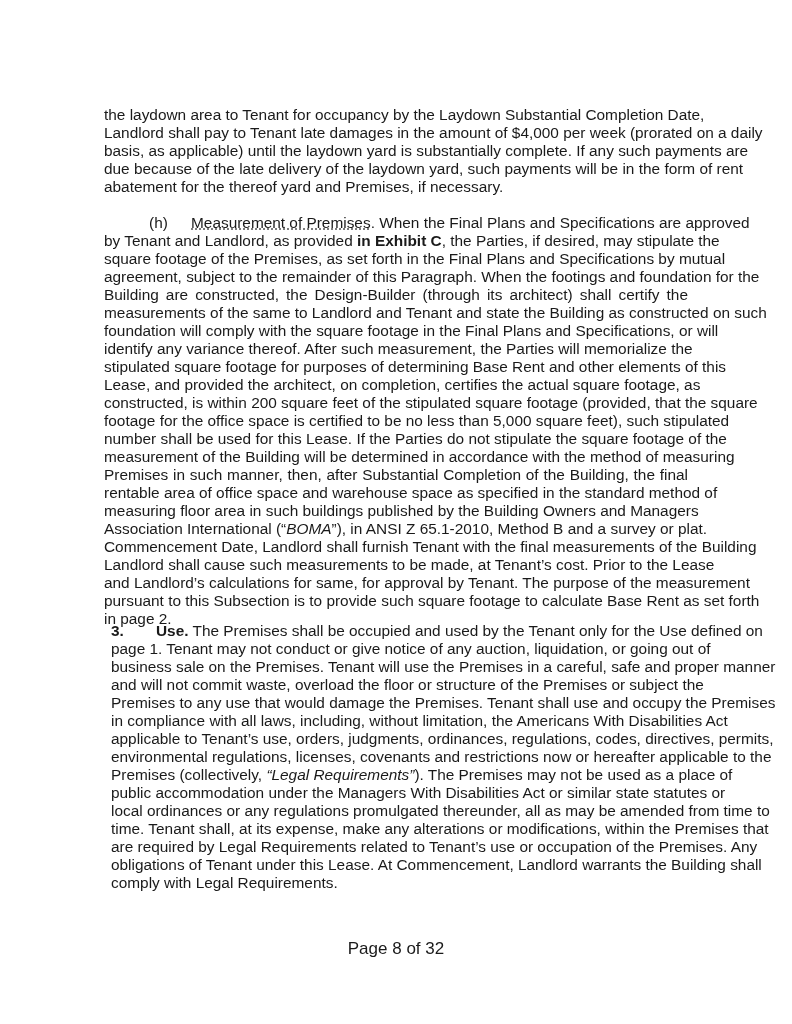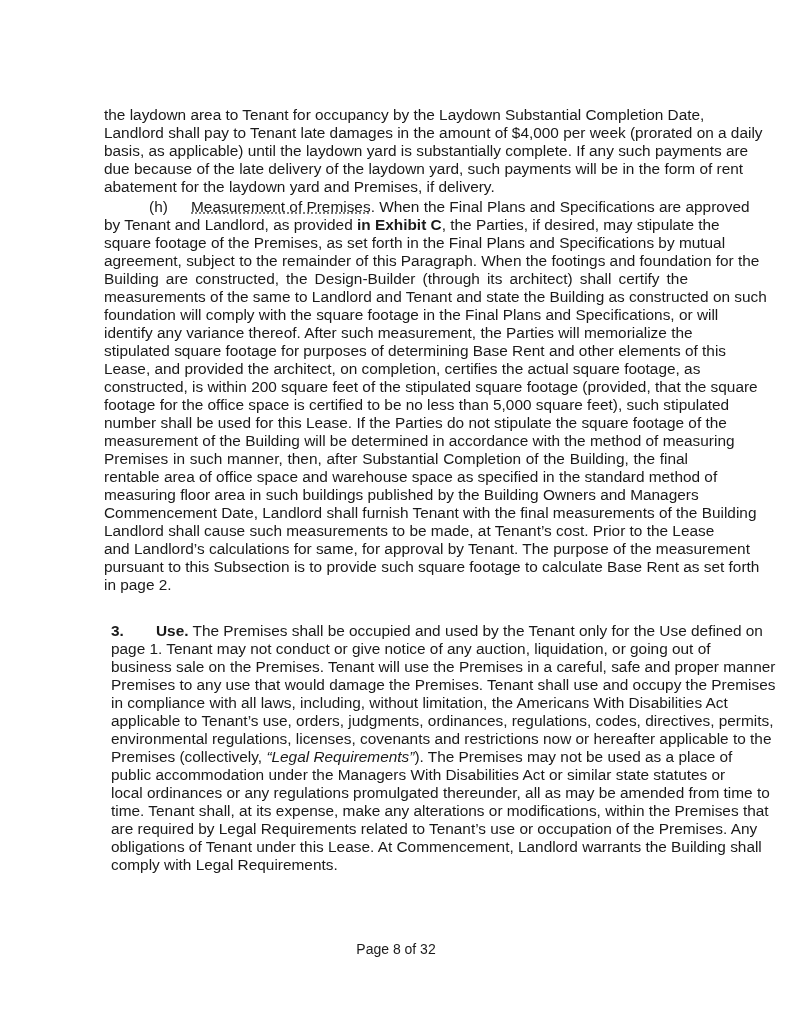--- a/index.html
+++ b/index.html
@@ -9,65 +9,67 @@
     background: #ffffff; color: #1a1a1a;
     font-family: Liberation Sans, sans-serif;
     font-size: 15.4px; line-height: 18px;
   }
   .block { position: absolute; left: 104px; width: 584px; }
   .line { display: block; text-align: justify; text-align-last: justify; white-space: nowrap; height: 18px; }
   .line.last { text-align-last: left; }
   .u { text-decoration: underline; text-decoration-style: dotted; text-decoration-color: #555; }
   .b { font-weight: bold; }
   .i { font-style: italic; }
-  .footer { position: absolute; top: 940px; left: 0; width: 792px; text-align: center; font-size: 14px; }
+  .footer { position: absolute; top: 940px; left: 0; width: 792px; text-align: center; font-size: 17px; }
   .tab1 { display: inline-block; width: 45px; }
 </style>
 </head>
 <body>
 
 <div class="page">
 
   <div class="block" style="top:106px;">
     <span class="line">the laydown area to Tenant for occupancy by the Laydown Substantial Completion Date,</span>
     <span class="line">Landlord shall pay to Tenant late damages in the amount of $4,000 per week (prorated on a daily</span>
     <span class="line">basis, as applicable) until the laydown yard is substantially complete.  If any such payments are</span>
     <span class="line">due because of the late delivery of the laydown yard, such payments will be in the form of rent</span>
-    <span class="line last">abatement for the laydown yard and Premises, if delivery.</span>
+    <span class="line last">abatement for the thereof yard and Premises, if necessary.</span>
   </div>
 
-  <div class="block" style="top:198px;">
+  <div class="block" style="top:214px;">
     <span class="line"><span class="tab1"></span><span style="display:inline-block;width:42px;">(h)</span><span class="u">Measurement of Premises</span><span>.  When the Final Plans and Specifications are approved</span></span>
     <span class="line"><span>by Tenant and Landlord, as provided </span><span class="b">in Exhibit C</span><span>, the Parties, if desired, may stipulate the</span></span>
     <span class="line">square footage of the Premises, as set forth in the Final Plans and Specifications by mutual</span>
     <span class="line">agreement, subject to the remainder of this Paragraph. When the footings and foundation for the</span>
     <span class="line">Building are constructed, the Design-Builder (through its architect) shall certify the</span>
     <span class="line">measurements of the same to Landlord and Tenant and state the Building as constructed on such</span>
     <span class="line">foundation will comply with the square footage in the Final Plans and Specifications, or will</span>
     <span class="line">identify any variance thereof. After such measurement, the Parties will memorialize the</span>
     <span class="line">stipulated square footage for purposes of determining Base Rent and other elements of this</span>
     <span class="line">Lease, and provided the architect, on completion, certifies the actual square footage, as</span>
     <span class="line">constructed, is within 200 square feet of the stipulated square footage (provided, that the square</span>
     <span class="line">footage for the office space is certified to be no less than 5,000 square feet), such stipulated</span>
     <span class="line">number shall be used for this Lease. If the Parties do not stipulate the square footage of the</span>
     <span class="line">measurement of the Building will be determined in accordance with the method of measuring</span>
     <span class="line">Premises in such manner, then, after Substantial Completion of the Building, the final</span>
     <span class="line">rentable area of office space and warehouse space as specified in the standard method of</span>
     <span class="line">measuring floor area in such buildings published by the Building Owners and Managers</span>
+    <span class="line"><span>Association International (“</span><span class="i">BOMA</span><span>”), in ANSI Z 65.1-2010, Method B and a survey or plat.</span></span>
     <span class="line">Commencement Date, Landlord shall furnish Tenant with the final measurements of the Building</span>
     <span class="line">Landlord shall cause such measurements to be made, at Tenant’s cost. Prior to the Lease</span>
     <span class="line">and Landlord’s calculations for same, for approval by Tenant.  The purpose of the measurement</span>
     <span class="line">pursuant to this Subsection is to provide such square footage to calculate Base Rent as set forth</span>
     <span class="line last">in  page 2.</span>
   </div>
 
   <div class="block" style="top:622px;margin-left:7px;">
     <span class="line"><span class="b" style="display:inline-block;width:45px;">3.</span><span class="b">Use.</span><span> The Premises shall be occupied and used by the Tenant only for the Use defined on</span></span>
     <span class="line">page 1. Tenant may not conduct or give notice of any auction, liquidation, or going out of</span>
     <span class="line">business sale on the Premises. Tenant will use the Premises in a careful, safe and proper manner</span>
+    <span class="line">and will not commit waste, overload the floor or structure of the Premises or subject the</span>
     <span class="line">Premises to any use that would damage the Premises. Tenant shall use and occupy the Premises</span>
     <span class="line">in compliance with all laws, including, without limitation, the Americans With Disabilities Act</span>
     <span class="line">applicable to Tenant’s use, orders, judgments, ordinances, regulations, codes, directives, permits,</span>
     <span class="line">environmental regulations, licenses, covenants and restrictions now or hereafter applicable to the</span>
     <span class="line"><span>Premises (collectively, </span><span class="i">“Legal Requirements”</span><span>). The Premises may not be used as a place of</span></span>
     <span class="line">public accommodation under the Managers With Disabilities Act or similar state statutes or</span>
     <span class="line">local ordinances or any regulations promulgated thereunder, all as may be amended from time to</span>
     <span class="line">time. Tenant shall, at its expense, make any alterations or modifications, within the Premises that</span>
     <span class="line">are required by Legal Requirements related to Tenant’s use or occupation of the Premises. Any</span>
     <span class="line">obligations of Tenant under this Lease. At Commencement, Landlord warrants the Building shall</span>

